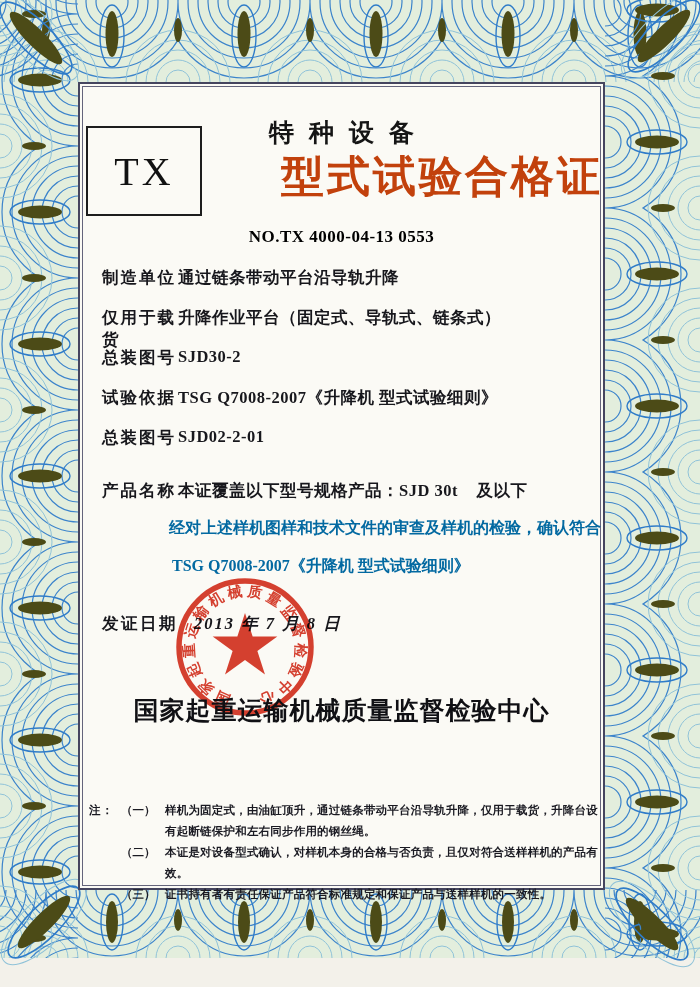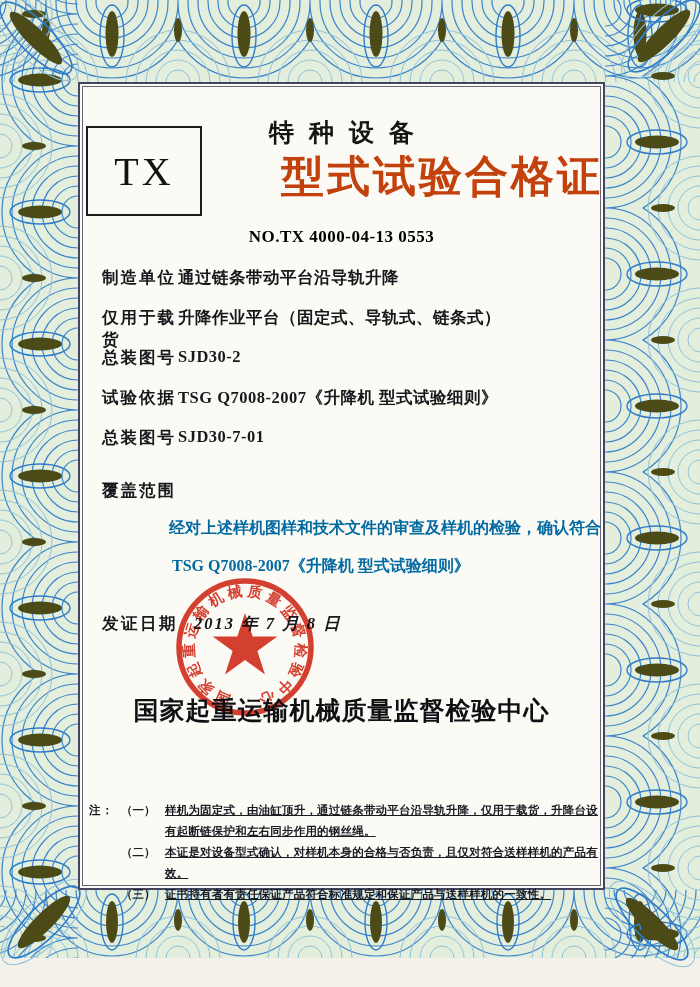--- a/index.html
+++ b/index.html
@@ -63,21 +63,21 @@
   }
 
   .notes {
     position:absolute; left:9px; right:4px; top:716px; display:flex;
     font-size:11.5px; font-weight:700; color:#1a1a22; line-height:21px;
   }
   .notes .note-label { flex:0 0 32px; letter-spacing:1px; }
   .note-items { flex:1; }
   .note-row { display:flex; }
   .note-row .no { flex:0 0 44px; }
-  .note-row .txt { flex:1; letter-spacing:.2px;text-decoration:underline; }
+  .note-row .txt { flex:1; letter-spacing:.2px; }
 </style>
 </head>
 <body>
 
 <div class="page">
 
   <svg class="border-art" width="700" height="987" viewBox="0 0 700 987" aria-hidden="true">
     <defs>
       <pattern id="pH" width="132" height="82" x="46" patternUnits="userSpaceOnUse">
         <g fill="none" stroke="#3c84cb" stroke-width="1.2">
@@ -229,25 +229,26 @@
     <div class="row" style="top:263px">
       <span class="lbl">总装图号</span>
       <span class="val">SJD30-2</span>
     </div>
     <div class="row" style="top:303px">
       <span class="lbl">试验依据</span>
       <span class="val">TSG Q7008-2007《升降机 型式试验细则》</span>
     </div>
     <div class="row" style="top:343px">
       <span class="lbl">总装图号</span>
-      <span class="val">SJD30-7-01</span>
+      <span class="val">SJD02-2-01</span>
     </div>
 
     <div class="row" style="top:396px">
-      <span class="lbl">覆盖范围</span>
+      <span class="lbl">产品名称</span>
+      <span class="val">本证覆盖以下型号规格产品：SJD 30t    及以下</span>
     </div>
     <div class="cov-line" style="left:89px; top:434px">经对上述样机图样和技术文件的审查及样机的检验，确认符合</div>
     <div class="cov-line" style="left:92px; top:472px">TSG Q7008-2007《升降机 型式试验细则》</div>
 
     <div class="row issue-row">
       <span class="lbl">发证日期</span>
       <span class="val">2013 年 7 月 8 日</span>
     </div>
 
     <svg class="stamp" viewBox="-85 -85 170 170" aria-hidden="true">

